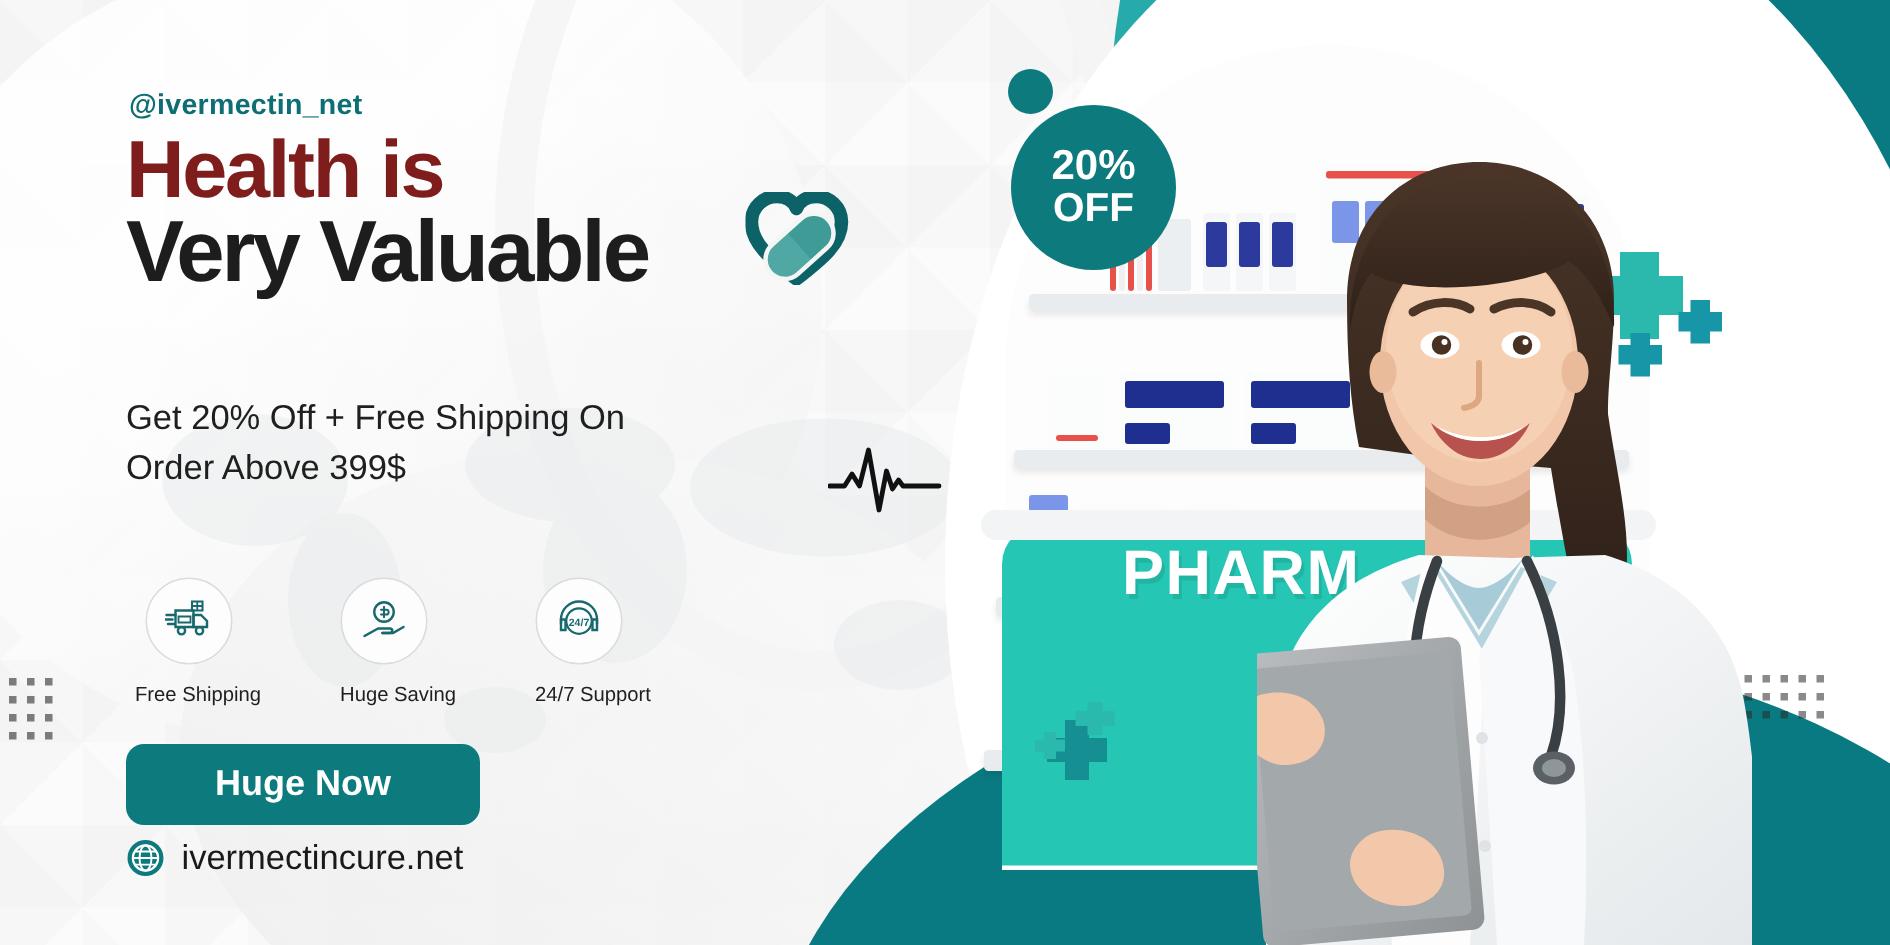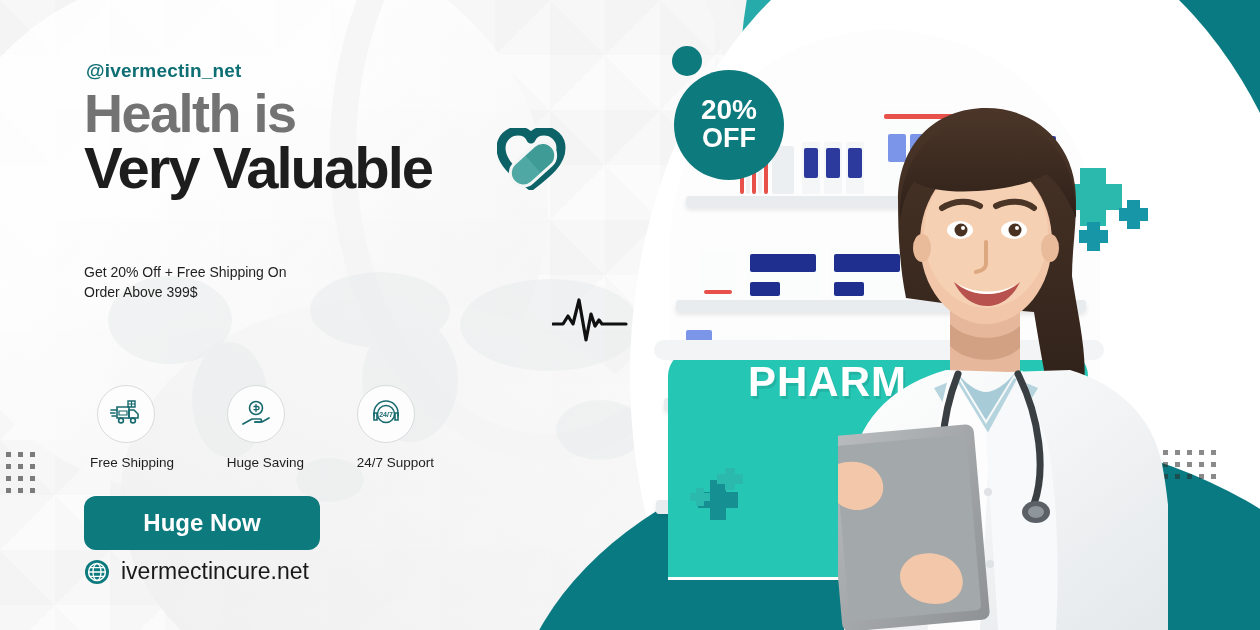--- a/index.html
+++ b/index.html
@@ -73,26 +73,26 @@
   .content { position:absolute; left:0; top:0; width:680px; height:630px; z-index:20; }
   .handle {
     position:absolute; left:86px; top:60px;
     font-size:19px; font-weight:600; color:#0d6e73; letter-spacing:.2px;
   }
   .headline {
     position:absolute; left:84px; top:88px; width:560px;
     font-weight:800; font-size:54px; line-height:0.96; letter-spacing:-1.5px;
   }
   .headline .l1 { color:#0d6e73; display:block; }
-  .headline .l2 { color:#737373; display:block; }
+  .headline .l2 { color:#7f1d1d; display:block; }
   .headline .l3 { color:#1d1d1d; display:block; font-size:58px; letter-spacing:-2px; }
 
   .subtext {
     position:absolute; left:84px; top:262px; width:470px;
-    font-size:14px; line-height:1.45; color:#1f1f1f; font-weight:500;
+    font-size:23px; line-height:1.45; color:#1f1f1f; font-weight:500;
   }
   .usecode {
     position:absolute; left:84px; top:328px;
     font-size:21px; font-weight:800; color:#121212;
   }
   .usecode .code { color:#0d6e73; }
 
   
   .features { position:absolute; left:78px; top:385px; display:flex; gap:34px; }
   .feature { width:96px; text-align:right; }

